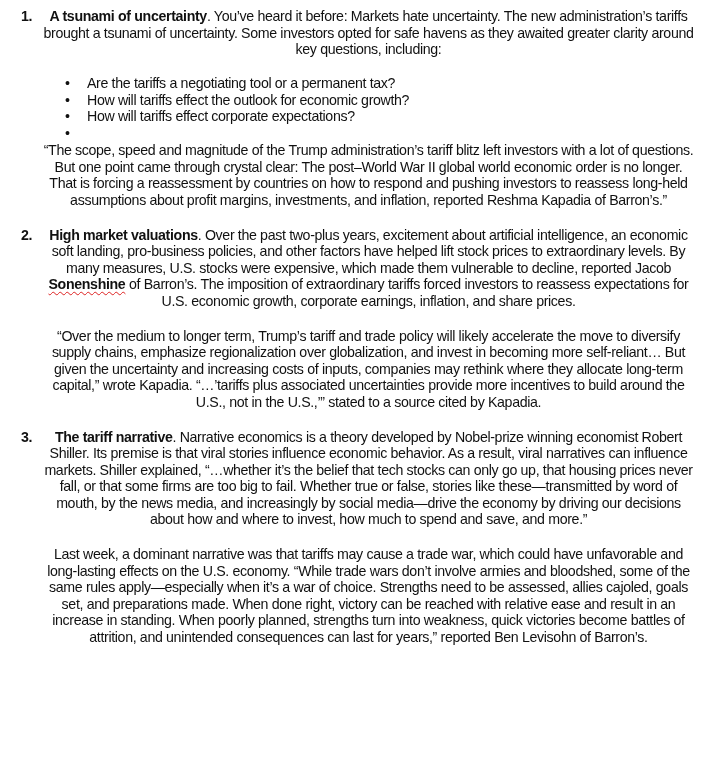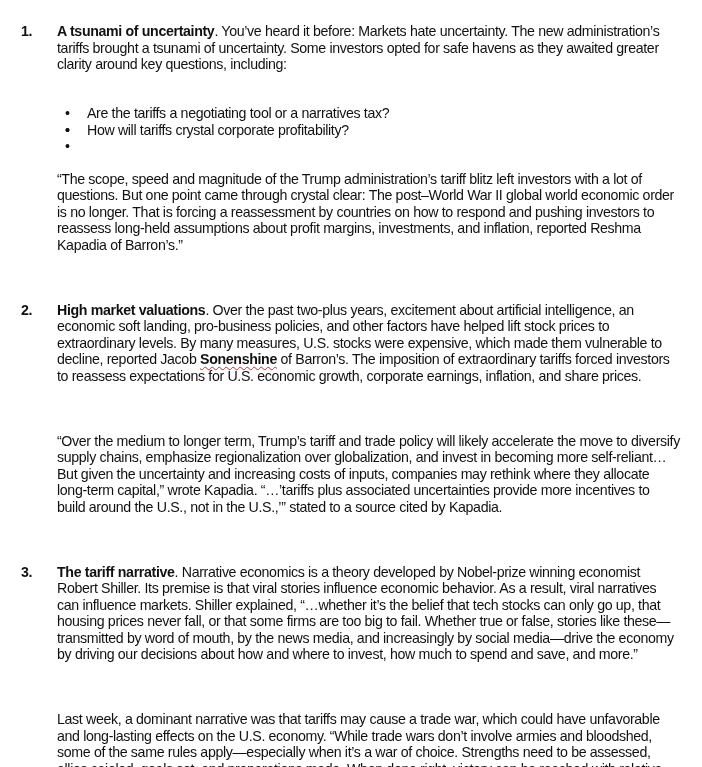--- a/index.html
+++ b/index.html
@@ -6,40 +6,40 @@
   body {
     width: 702px; height: 767px; overflow: hidden;
     font-family: "Liberation Sans", sans-serif;
     font-size: 14.2px; line-height: 16.5px; color: #111111;
     letter-spacing: -0.35px;
   }
   .doc { position: relative; padding: 7px 0 0 0; }
   .item { position: relative; padding-left: 41px; padding-right: 6px; }
   .num { position: absolute; left: 21px; top: 0; font-weight: bold; }
   .lead { font-weight: bold; }
-  .p { margin: 16px; }
+  .p { margin: 1px; text-align: center; }
   .gap { height: 16.5px; }
   ul.bullets { list-style: none; margin: 0; padding: 0 0 0 46px; }
   ul.bullets li { position: relative; }
   .dot { position: absolute; left: -22px; top: 0; }
   .squiggle { text-decoration: underline wavy #d22; text-decoration-thickness: 1px; text-underline-offset: 2px; font-weight: bold; }
 </style>
 </head>
 <body>
 
 <div class="doc">
 
   <div class="item">
     <span class="num">1.</span>
     <p class="p"><span class="lead">A tsunami of uncertainty</span><span>. You’ve heard it before: Markets hate uncertainty. The new administration’s tariffs brought a tsunami of uncertainty. Some investors opted for safe havens as they awaited greater clarity around key questions, including:</span></p>
     <div class="gap"></div>
     <ul class="bullets">
-      <li><span class="dot">•</span><span>Are the tariffs a negotiating tool or a narratives tax?</span></li>
-      <li><span class="dot">•</span></li>
-      <li><span class="dot">•</span><span>How will tariffs crystal corporate profitability?</span></li>
+      <li><span class="dot">•</span><span>Are the tariffs a negotiating tool or a permanent tax?</span></li>
+      <li><span class="dot">•</span><span>How will tariffs effect the outlook for economic growth?</span></li>
+      <li><span class="dot">•</span><span>How will tariffs effect corporate expectations?</span></li>
       <li><span class="dot">•</span></li>
     </ul>
     <div class="gap"></div>
     <p class="p">“The scope, speed and magnitude of the Trump administration’s tariff blitz left investors with a lot of questions. But one point came through crystal clear: The post–World War II global world economic order is no longer. That is forcing a reassessment by countries on how to respond and pushing investors to reassess long-held assumptions about profit margins, investments, and inflation, reported Reshma Kapadia of Barron’s.”</p>
   </div>
 
   <div class="gap"></div>
 
   <div class="item">
     <span class="num">2.</span>

